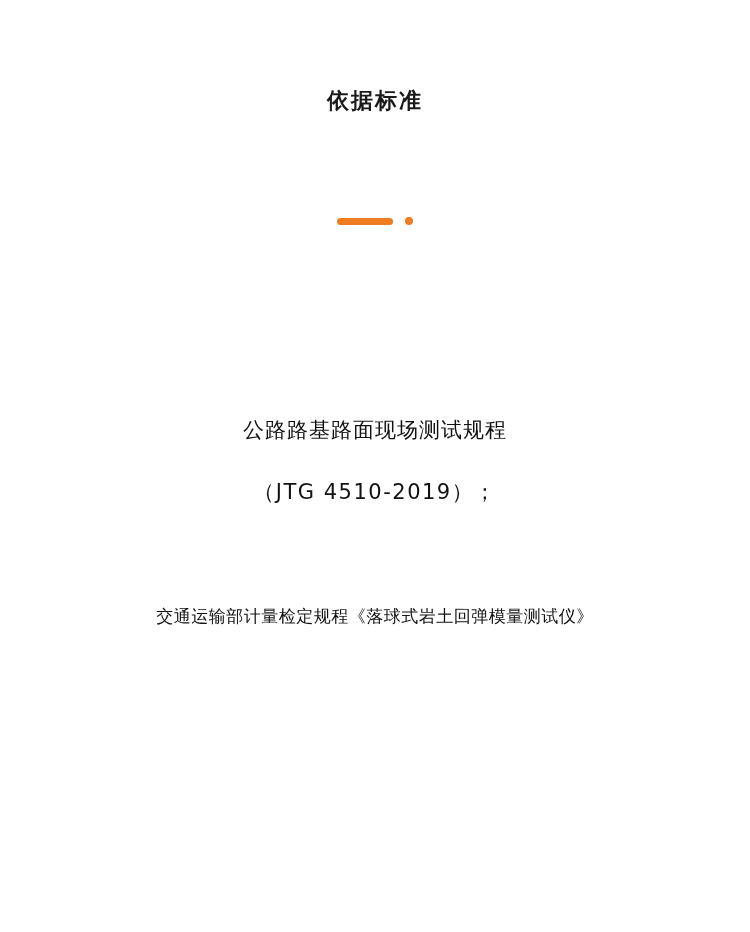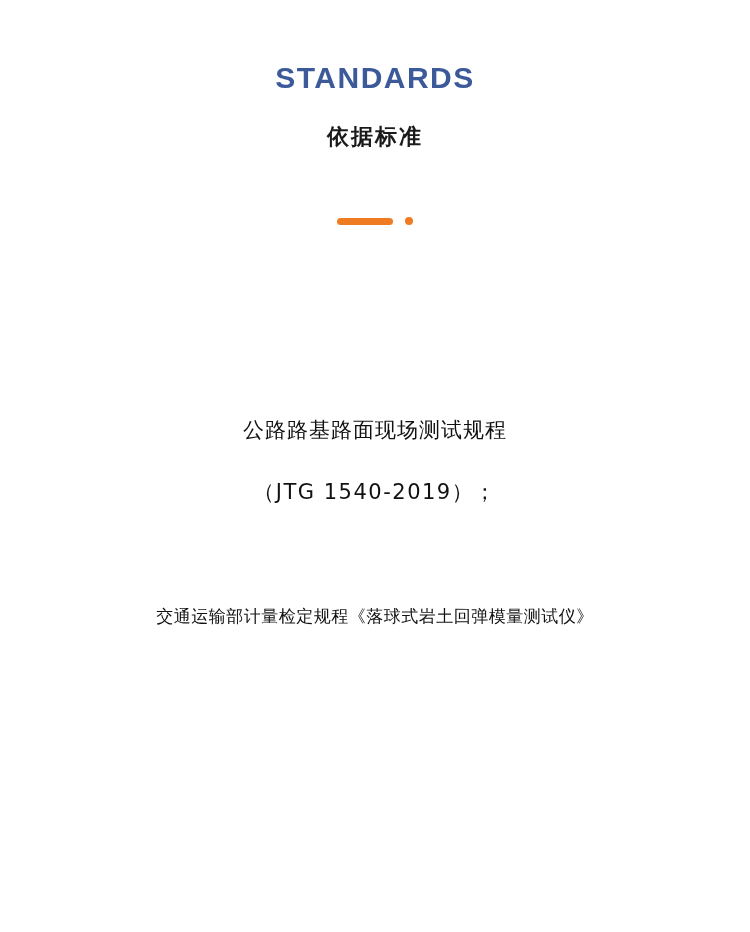--- a/index.html
+++ b/index.html
@@ -105,31 +105,30 @@
     font-family: "DejaVu Sans", "Liberation Sans", sans-serif;
     letter-spacing: 1.5px;
   }
 </style>
 </head>
 <body>
 
 <div class="slide">
 
   <div class="header">
-    <div class="title-en">STANDARDS</div>
     <div class="title-cn">依据标准</div>
   </div>
 
   <div class="divider">
     <span class="bar"></span>
     <span class="dot"></span>
   </div>
 
   <div class="body-block para-1">
     <p class="line">公路路基路面现场测试规程</p>
-    <p class="line mono-nums">（JTG 1540-2019）；</p>
+    <p class="line mono-nums">（JTG 4510-2019）；</p>
   </div>
 
   <div class="body-block para-2">
     <p class="line wide">交通运输部计量检定规程《落球式岩土回弹模量测试仪》</p>
   </div>
 
 </div>
 
 </body></html>

